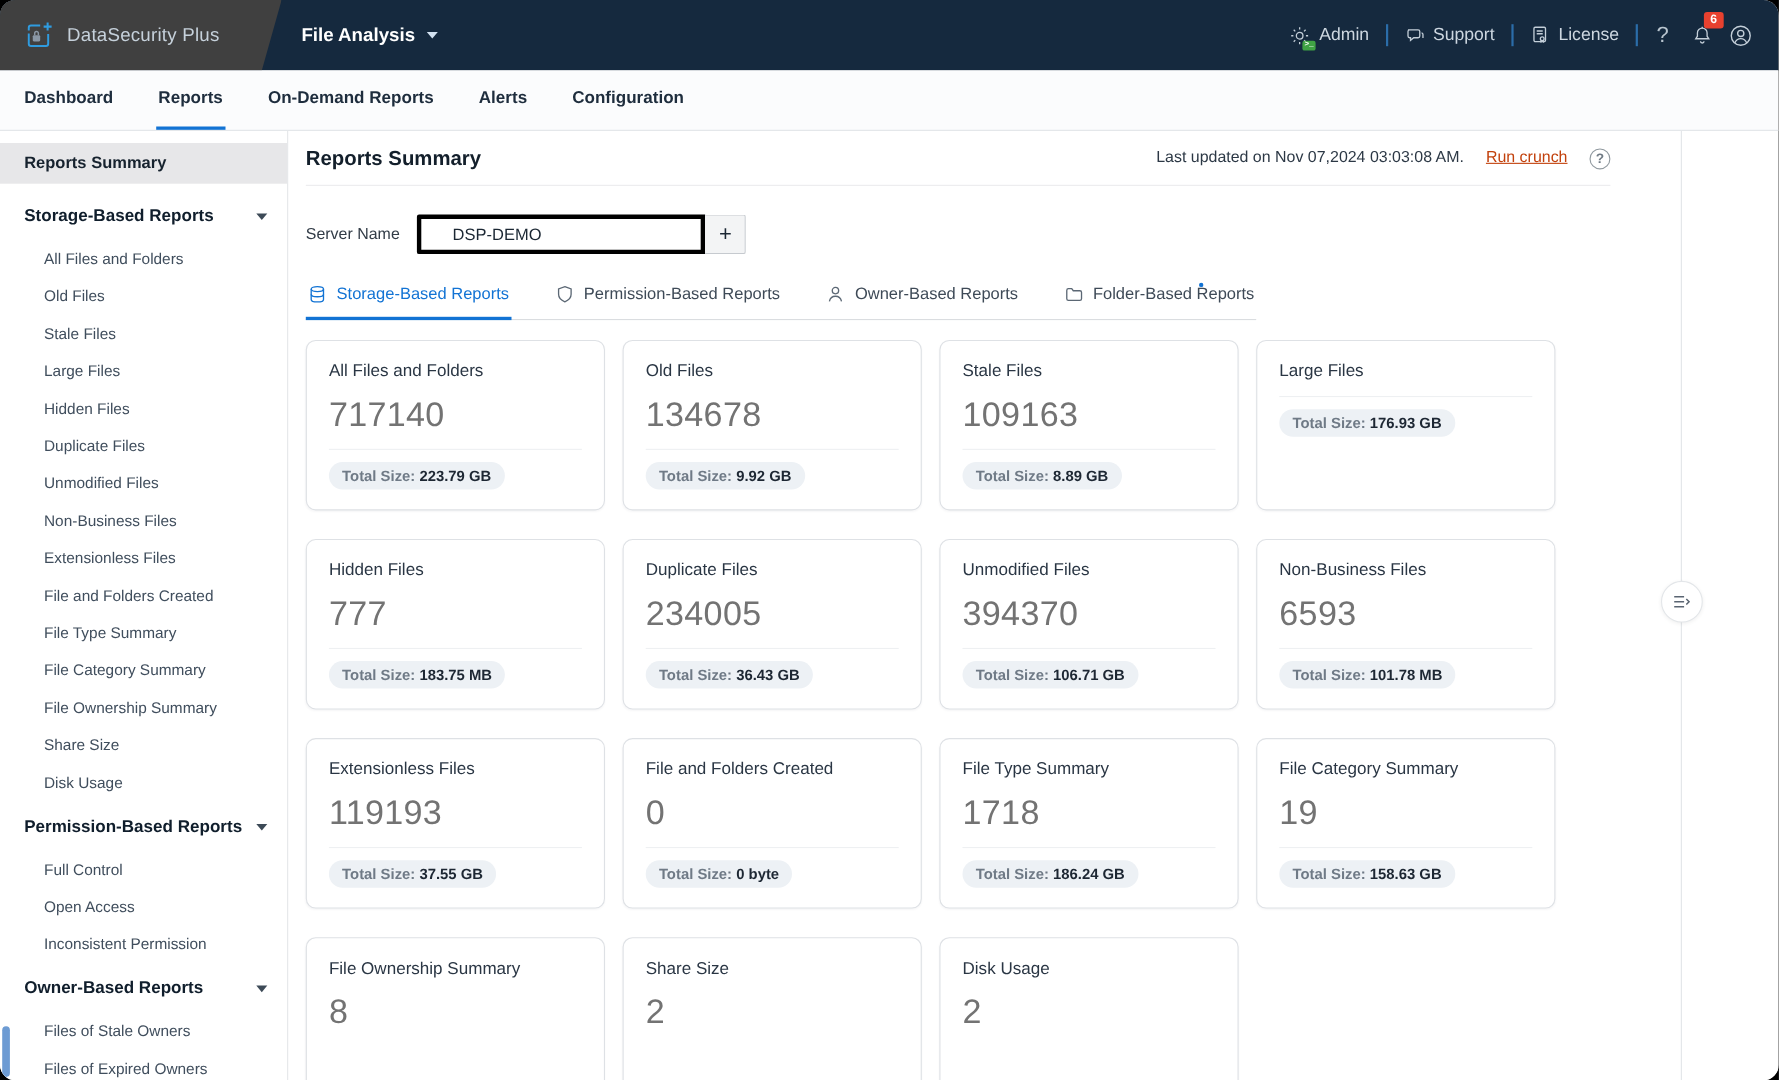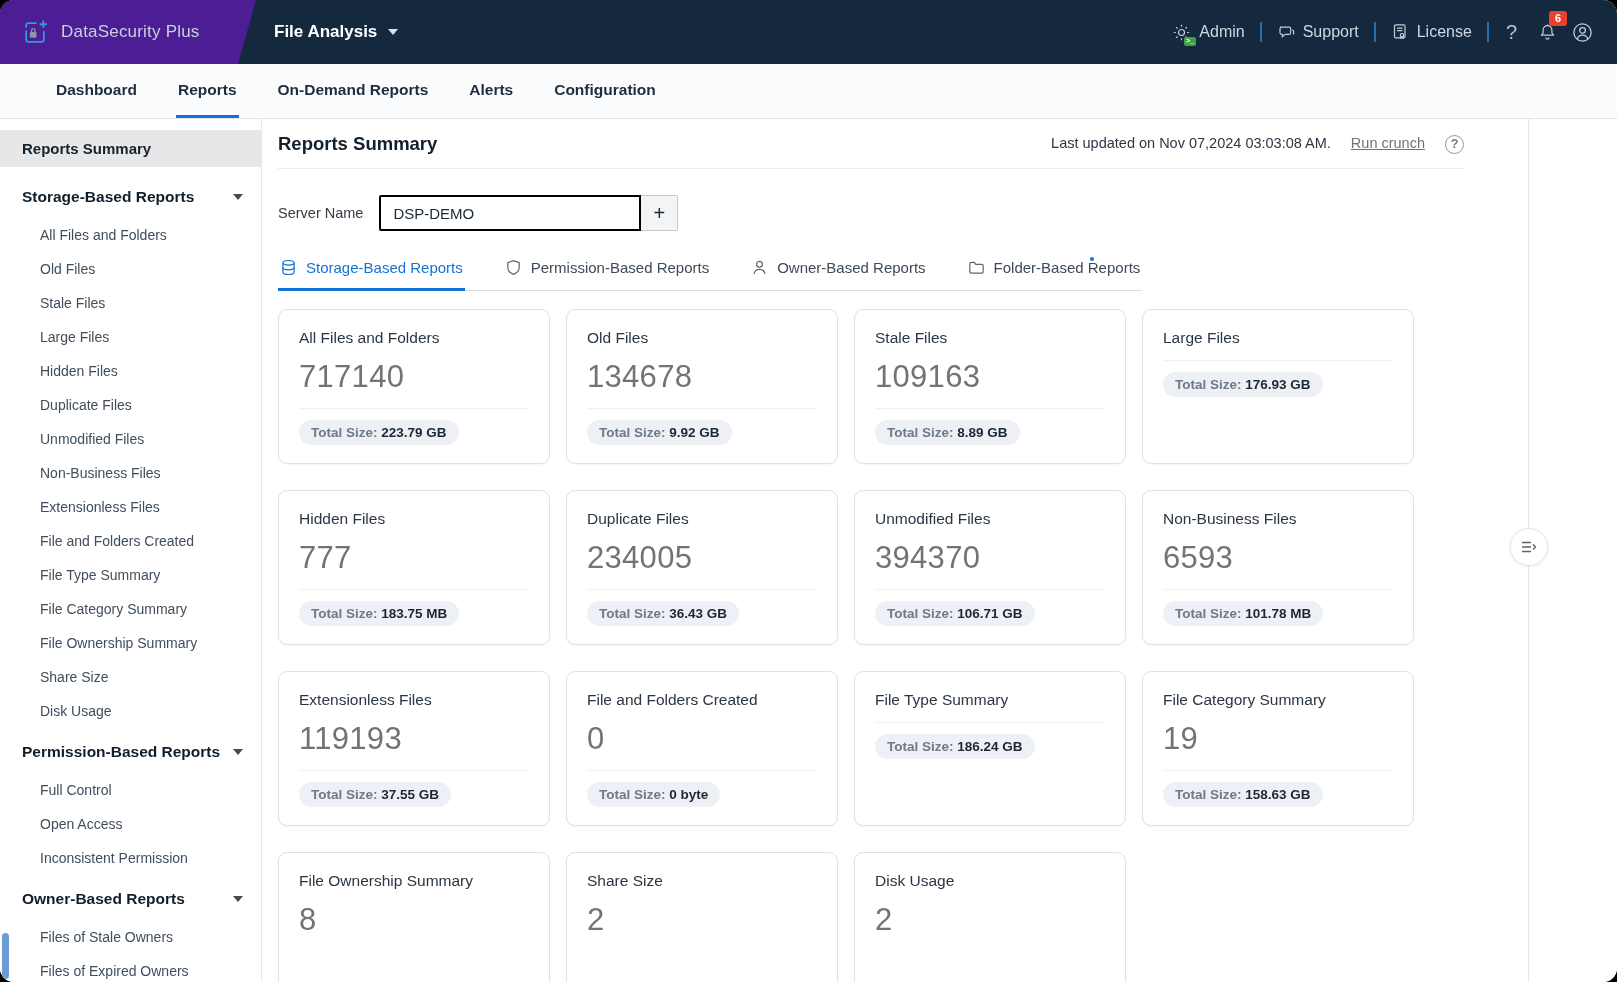--- a/index.html
+++ b/index.html
@@ -4,21 +4,21 @@
 <style>
   * { margin:0; padding:0; box-sizing:border-box; }
   html,body { background:#000; }
   body { font-family:"Liberation Sans", sans-serif; }
 
   .screen { position:relative; width:1617px; height:982px; background:#fff;
             border-radius:14px; overflow:hidden; margin:0 auto; }
 
   
   .topbar { height:64px; background:#15293e; display:flex; align-items:center; color:#ccd6df; }
-  .brand { width:256px; height:100%; background:#4c1d95; display:flex; align-items:center;
+  .brand { width:256px; height:100%; background:#404040; display:flex; align-items:center;
            gap:12px; padding-left:22px; flex-shrink:0; cursor:pointer;
            clip-path:polygon(0 0, 100% 0, calc(100% - 18px) 100%, 0 100%); }
   .brand-name { font-size:17px; color:#c6d1db; letter-spacing:.2px; }
   .module { margin-left:18px; display:flex; align-items:center; gap:11px; cursor:pointer; }
   .module-name { font-size:17px; font-weight:bold; color:#fff; }
   .caret-down { width:0; height:0; border-left:5px solid transparent; border-right:5px solid transparent;
                 border-top:6px solid #d3e2f1; }
   .topbar-right { margin-left:auto; display:flex; align-items:center; gap:15px; padding-right:24px; font-size:16px; }
   .top-link { display:flex; align-items:center; gap:8px; color:#cdd7e0; cursor:pointer; }
   .ticon { display:inline-flex; color:#c3ced8; position:relative; }
@@ -27,21 +27,21 @@
                 font-family:"Liberation Mono", monospace; }
   .vsep { width:2px; height:20px; background:#2b6da9; }
   .help-q { font-size:20px; color:#b9c5cf; cursor:pointer; padding:0 2px; }
   .bell-wrap { position:relative; display:inline-flex; cursor:pointer; color:#c3ced8; margin-left:4px; }
   .notif-badge { position:absolute; top:-12px; right:-10px; background:#e8412f; color:#fff;
                  font-size:11px; font-weight:bold; padding:1px 6px 2px; border-radius:3px; }
   .avatar-btn { display:inline-flex; color:#c3ced8; cursor:pointer; }
 
   
   .subnav { height:55px; background:#fbfcfd; border-bottom:1px solid #e2e5e8;
-            display:flex; align-items:stretch; padding-left:54px; gap:37px; }
+            display:flex; align-items:stretch; padding-left:20px; gap:37px; }
   .nav-item { display:flex; align-items:center; font-size:15.5px; font-weight:bold; color:#1e2d3d;
               border-bottom:3px solid transparent; padding:0 2px; cursor:pointer; }
   .nav-item.active { border-bottom-color:#1273d4; }
 
   
   .body-row { display:flex; height:863px; overflow:hidden; }
 
   .sidebar { width:262px; flex-shrink:0; border-right:1px solid #e5e7e9; padding-top:11px; position:relative; background:#fff; }
   .side-active { background:#e7e7e9; height:37px; line-height:37px; padding-left:22px;
                  font-weight:bold; font-size:15px; color:#16222e; cursor:pointer; margin-bottom:6px; }
@@ -51,30 +51,30 @@
                 border-top:6px solid #3d4a57; }
   .side-item { padding:9px 6px 9px 40px; font-size:14px; color:#404e5d; cursor:pointer; }
   .side-scroll { position:absolute; left:2px; bottom:3px; width:7px; height:46px;
                  background:#6d9bd3; border-radius:4px; cursor:pointer; }
 
   
   .main { flex:1; min-width:0; padding:14px 64px 0 16px; background:#fff; }
   .main-head { display:flex; justify-content:space-between; align-items:center; }
   .page-title { font-size:18.5px; color:#131f2b; font-weight:bold; }
   .head-right { display:flex; align-items:flex-start; gap:20px; font-size:14.5px; color:#2c3845;margin-left:48px; }
-  .run-crunch { color:#737373; text-decoration:underline; cursor:pointer; }
+  .run-crunch { color:#c2410c; text-decoration:underline; cursor:pointer; }
   .qcircle { width:19px; height:19px; border:1.5px solid #90999f; border-radius:50%; color:#6f7a84;
              font-size:12.5px; font-weight:bold; display:flex; align-items:center; justify-content:center; cursor:pointer; }
   .hr { border-bottom:1px solid #ececee; margin-top:13px; }
 
   .server-row { margin-top:26px; display:flex; align-items:center; gap:16px; }
   .server-label { font-size:14.5px; color:#323c47; }
   .server-group { display:flex; }
-  .server-input { width:262px; height:36px; border:2px solid #000000; border-radius:2px 0 0 2px;
-                  padding:0 12px; font-size:15px; color:#1b2733; font-family:inherit; outline:none; }
+  .server-input { width:262px; height:36px; border:4px solid #000000; border-radius:2px 0 0 2px;
+                  padding:0 28px; font-size:15px; color:#1b2733; font-family:inherit; outline:none; }
   .add-btn { width:37px; height:36px; background:#f3f4f5; border:1px solid #c6cacf; border-left:none;
              border-radius:0 2px 2px 0; font-size:20px; color:#1b2733; cursor:pointer; line-height:1; }
 
   .tabs { margin-top:28px; display:flex; gap:38px; border-bottom:1px solid #dadde0; width:fit-content; }
   .tab { display:flex; align-items:center; gap:9px; padding:0 2px 12px; font-size:15px; color:#3e4a57;
          border-bottom:3px solid transparent; margin-bottom:-1px; position:relative; cursor:pointer; }
   .tab .tab-icon { display:inline-flex; color:#5b6774; }
   .tab.active { color:#1273d4; border-bottom-color:#1273d4; }
   .tab.active .tab-icon { color:#1273d4; }
   .tab-dot { position:absolute; top:-2px; right:48px; width:4px; height:4px; border-radius:50%; background:#1273d4; }
@@ -353,20 +353,21 @@
   </div>
           <div class="card">
     <div class="card-title">File and Folders Created</div>
     <div class="card-count">0</div>
     <div class="card-foot">
       <span class="pill"><span class="pill-label">Total Size:</span> <span class="pill-value">0 byte</span></span>
     </div>
   </div>
           <div class="card">
     <div class="card-title">File Type Summary</div>
+    <div class="card-count">1718</div>
     <div class="card-foot">
       <span class="pill"><span class="pill-label">Total Size:</span> <span class="pill-value">186.24 GB</span></span>
     </div>
   </div>
           <div class="card">
     <div class="card-title">File Category Summary</div>
     <div class="card-count">19</div>
     <div class="card-foot">
       <span class="pill"><span class="pill-label">Total Size:</span> <span class="pill-value">158.63 GB</span></span>
     </div>

